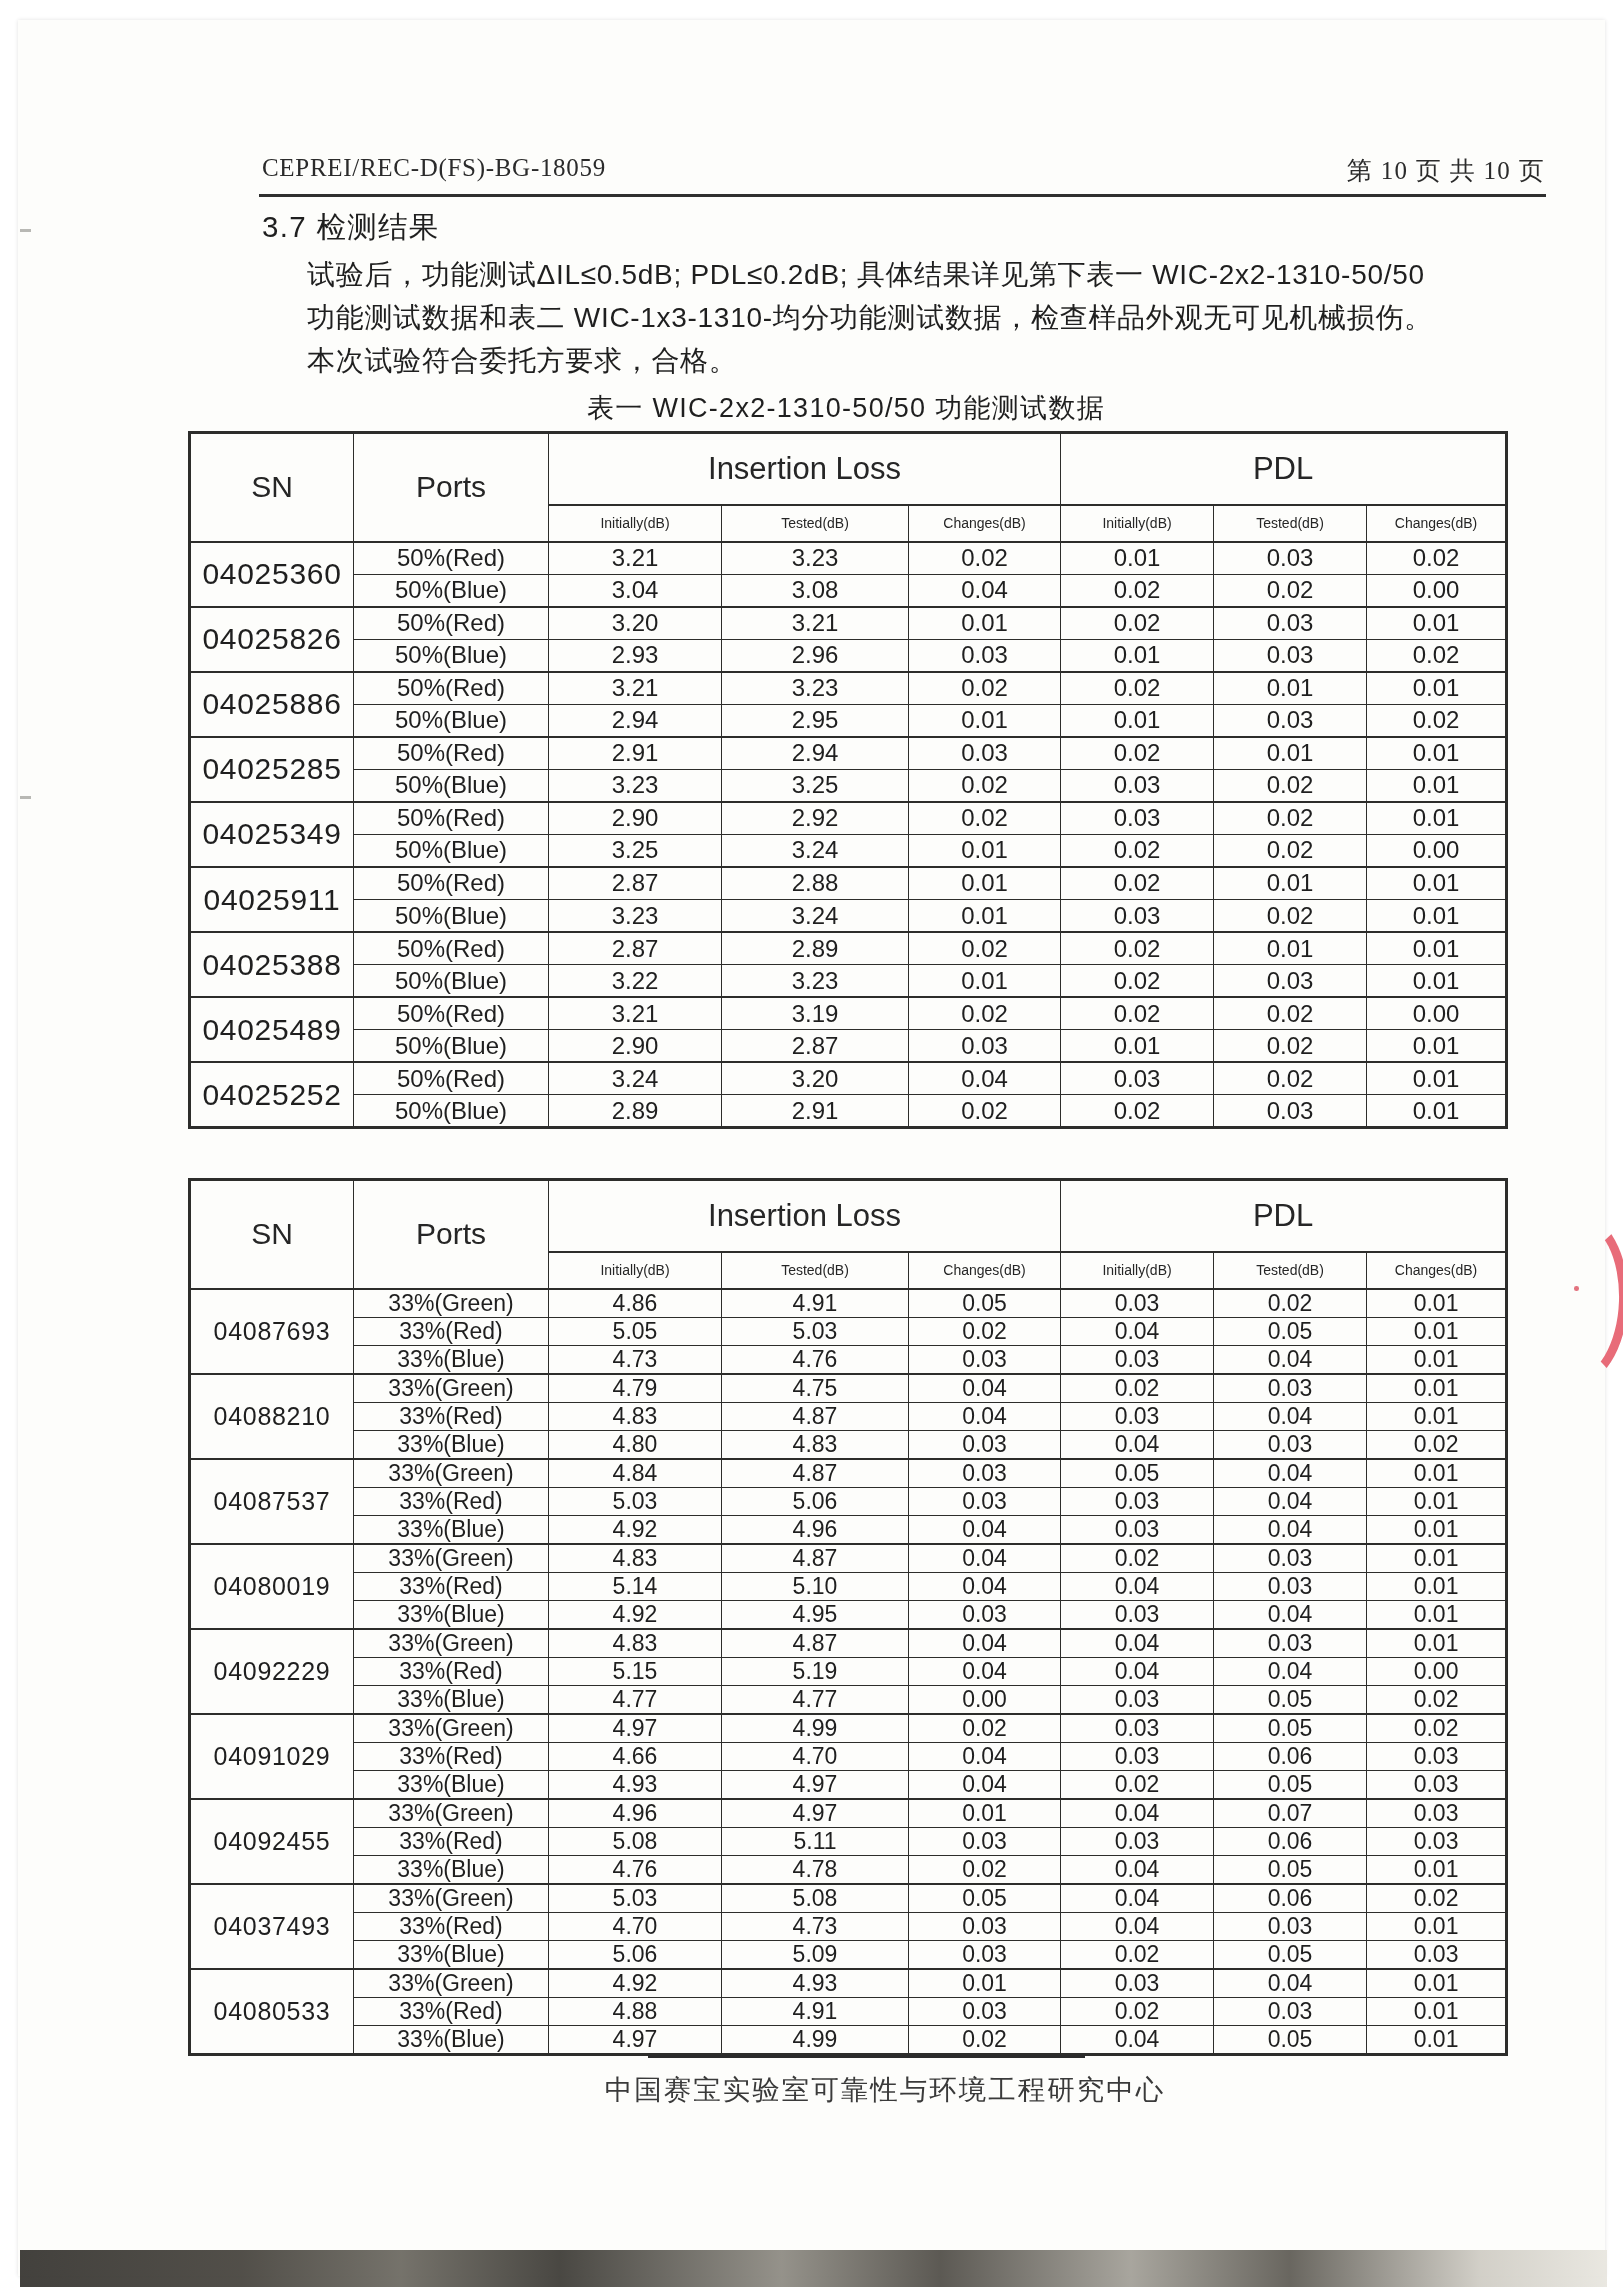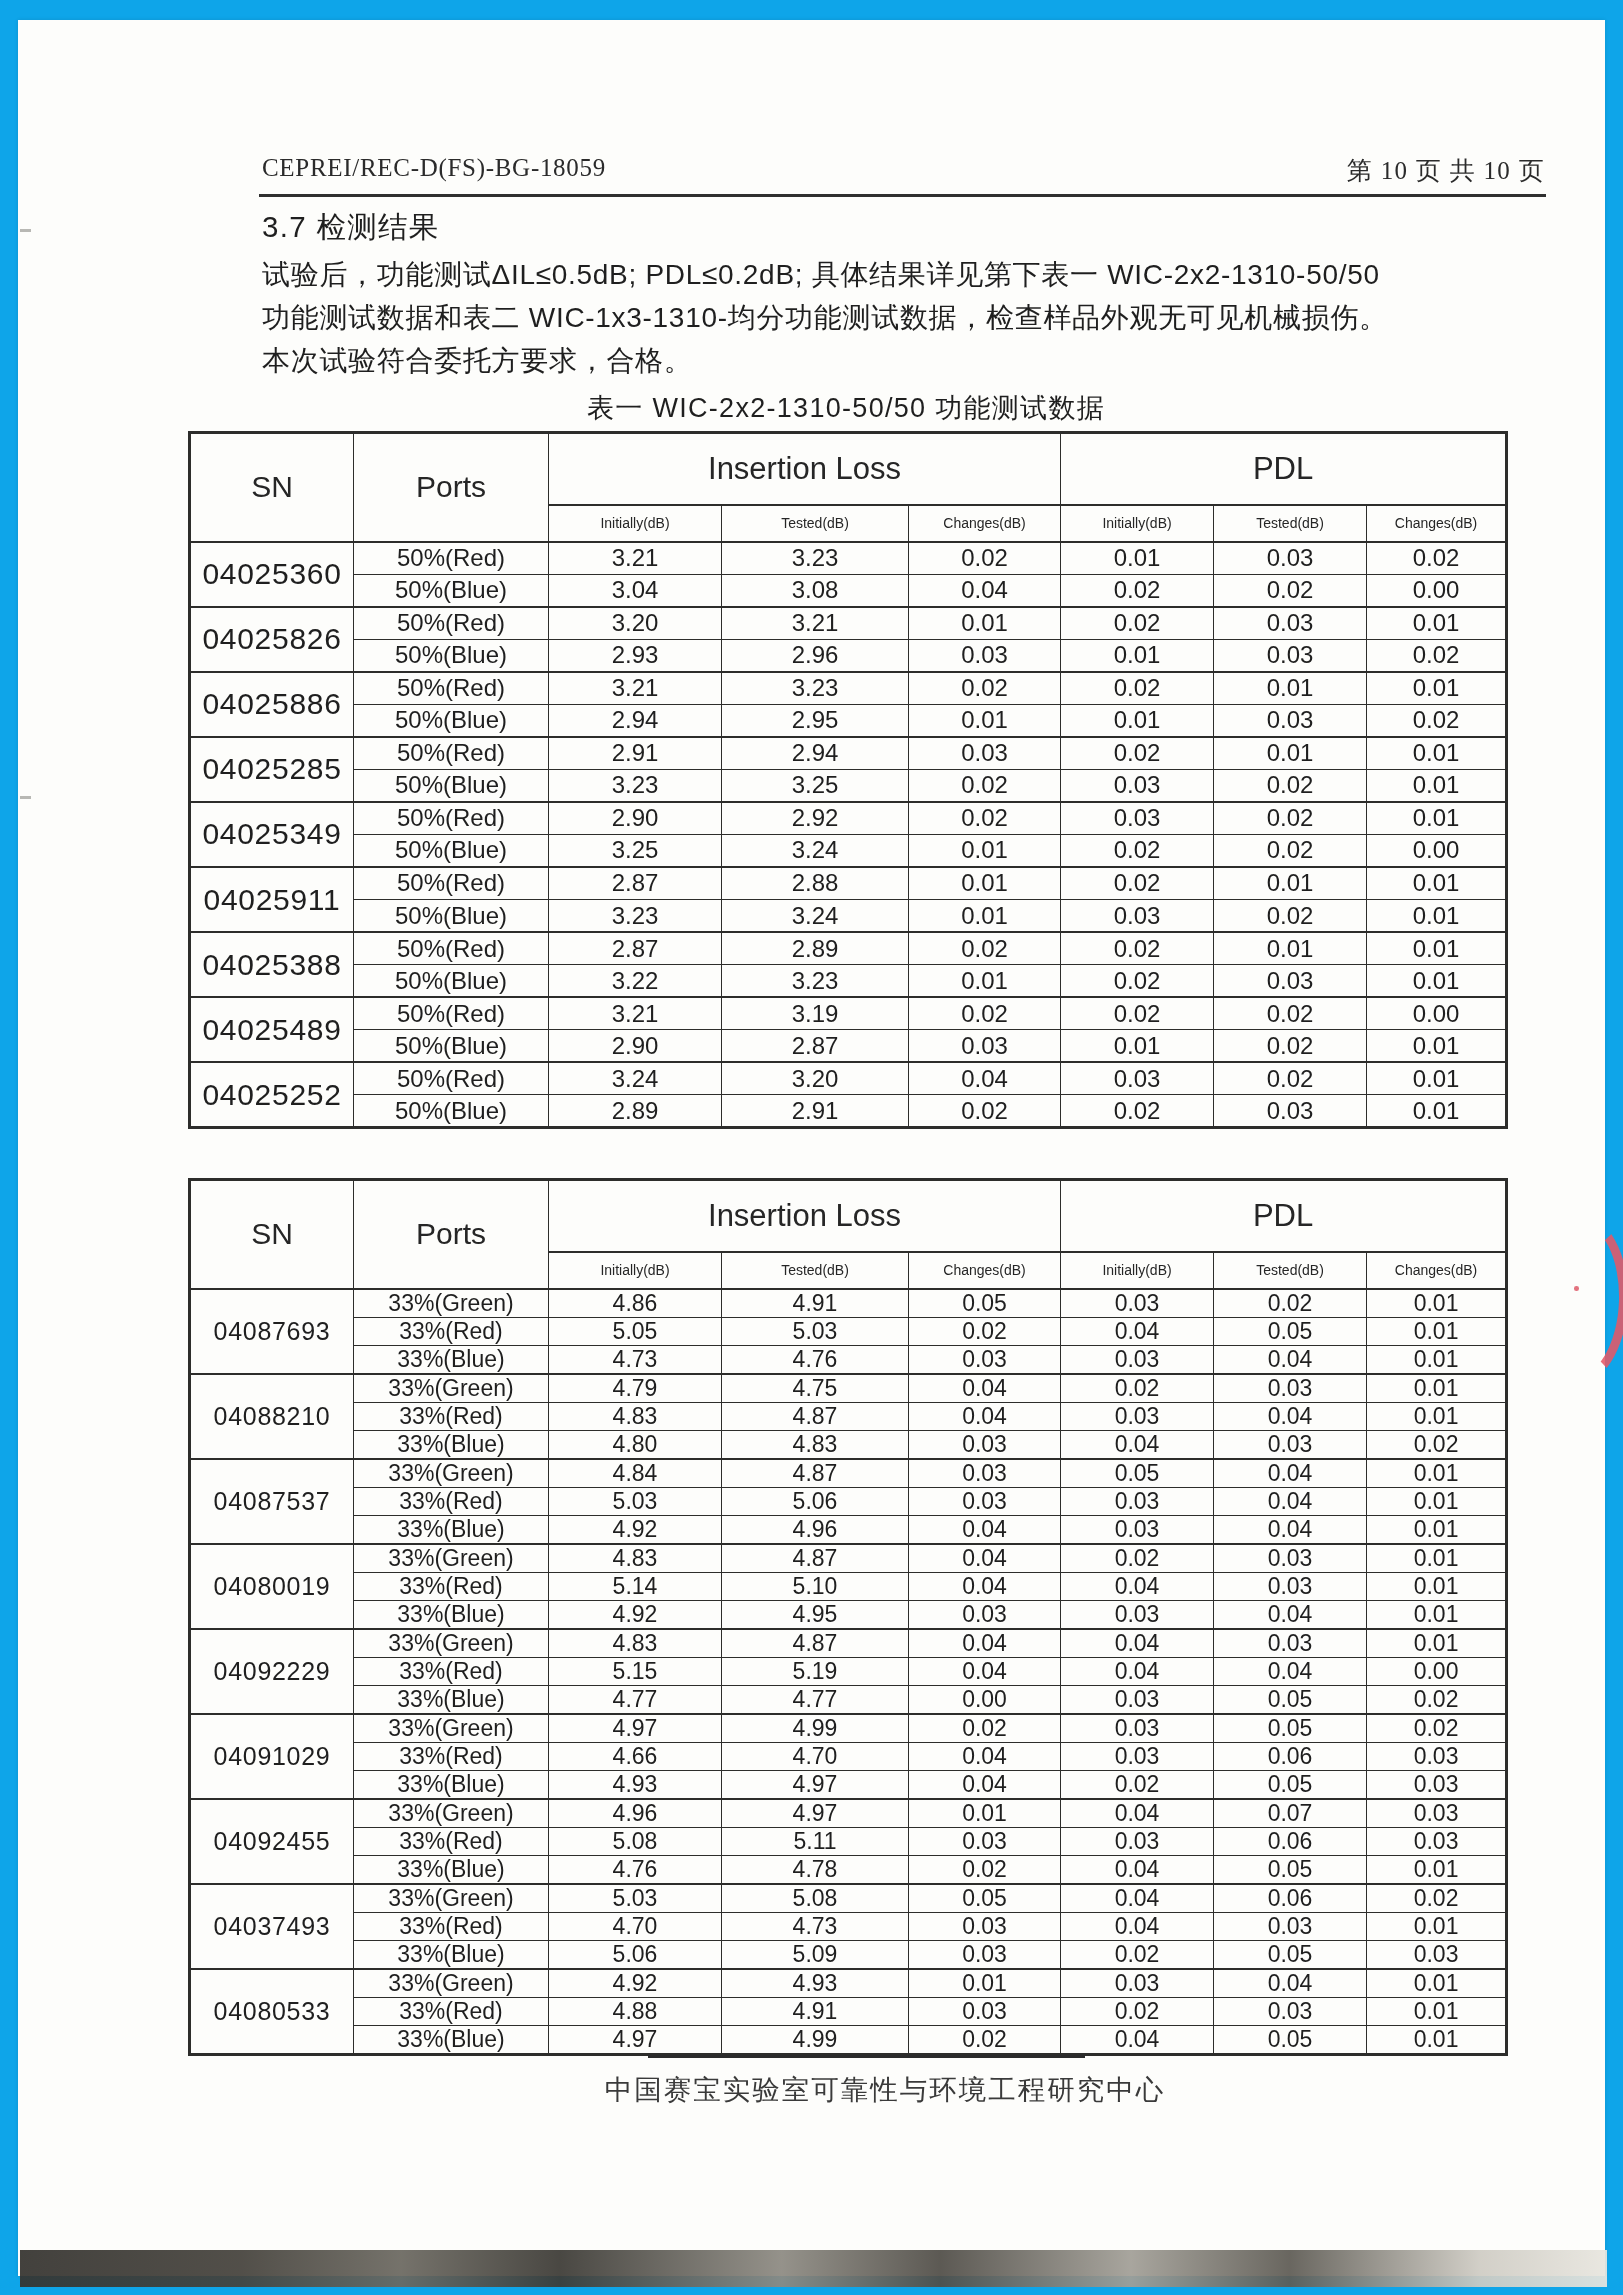--- a/index.html
+++ b/index.html
@@ -1,18 +1,18 @@
 <!DOCTYPE html>
 <html style="font-size:10.5px"><head>
 <meta charset="utf-8">
 <style>
   html,body{margin:0;padding:0;background:#d8d7d3;}
   #canvas{
     position:relative;width:1624px;height:2295px;
-    background:#0ea5e9;overflow:hidden;
+    background:#ffffff;overflow:hidden;
     font-family:"Liberation Sans",sans-serif;color:#222;
   }
   .sheet{
     position:absolute;left:18.3px;top:19.6px;width:1587px;height:2256px;
     background:#fdfdfb;box-shadow:0 0 3.9px rgba(0,0,0,0.12);
   }
   
   .hdr-left{
     position:absolute;left:262px;top:154px;
     font-family:"Liberation Serif",serif;font-size:25px;letter-spacing:0.7px;color:#2b2b2b;
@@ -25,21 +25,21 @@
     position:absolute;left:259px;top:194px;width:1287px;height:2.6px;background:#2f2f2f;
   }
   
   .sec-heading{
     position:absolute;left:262px;top:208px;font-size:29.5px;color:#1f1f1f;letter-spacing:1.3px;
   }
   .para{
     position:absolute;left:262px;top:253px;width:1247px;
     font-size:28px;line-height:43px;color:#1f1f1f;letter-spacing:0.7px;
   }
-  .para div{white-space:nowrap;}
+  .para div{white-space:nowrap;margin-left:45px;}
   
   .cap{
     position:absolute;width:1316px;left:188px;text-align:center;
     font-size:27px;color:#1f1f1f;letter-spacing:1.3px;
   }
   .cap1{top:390px;}
   .cap2{top:1132px;}
   
   .tblwrap{position:absolute;left:188px;width:1316px;}
   .t1wrap{top:431px;height:698px;}

